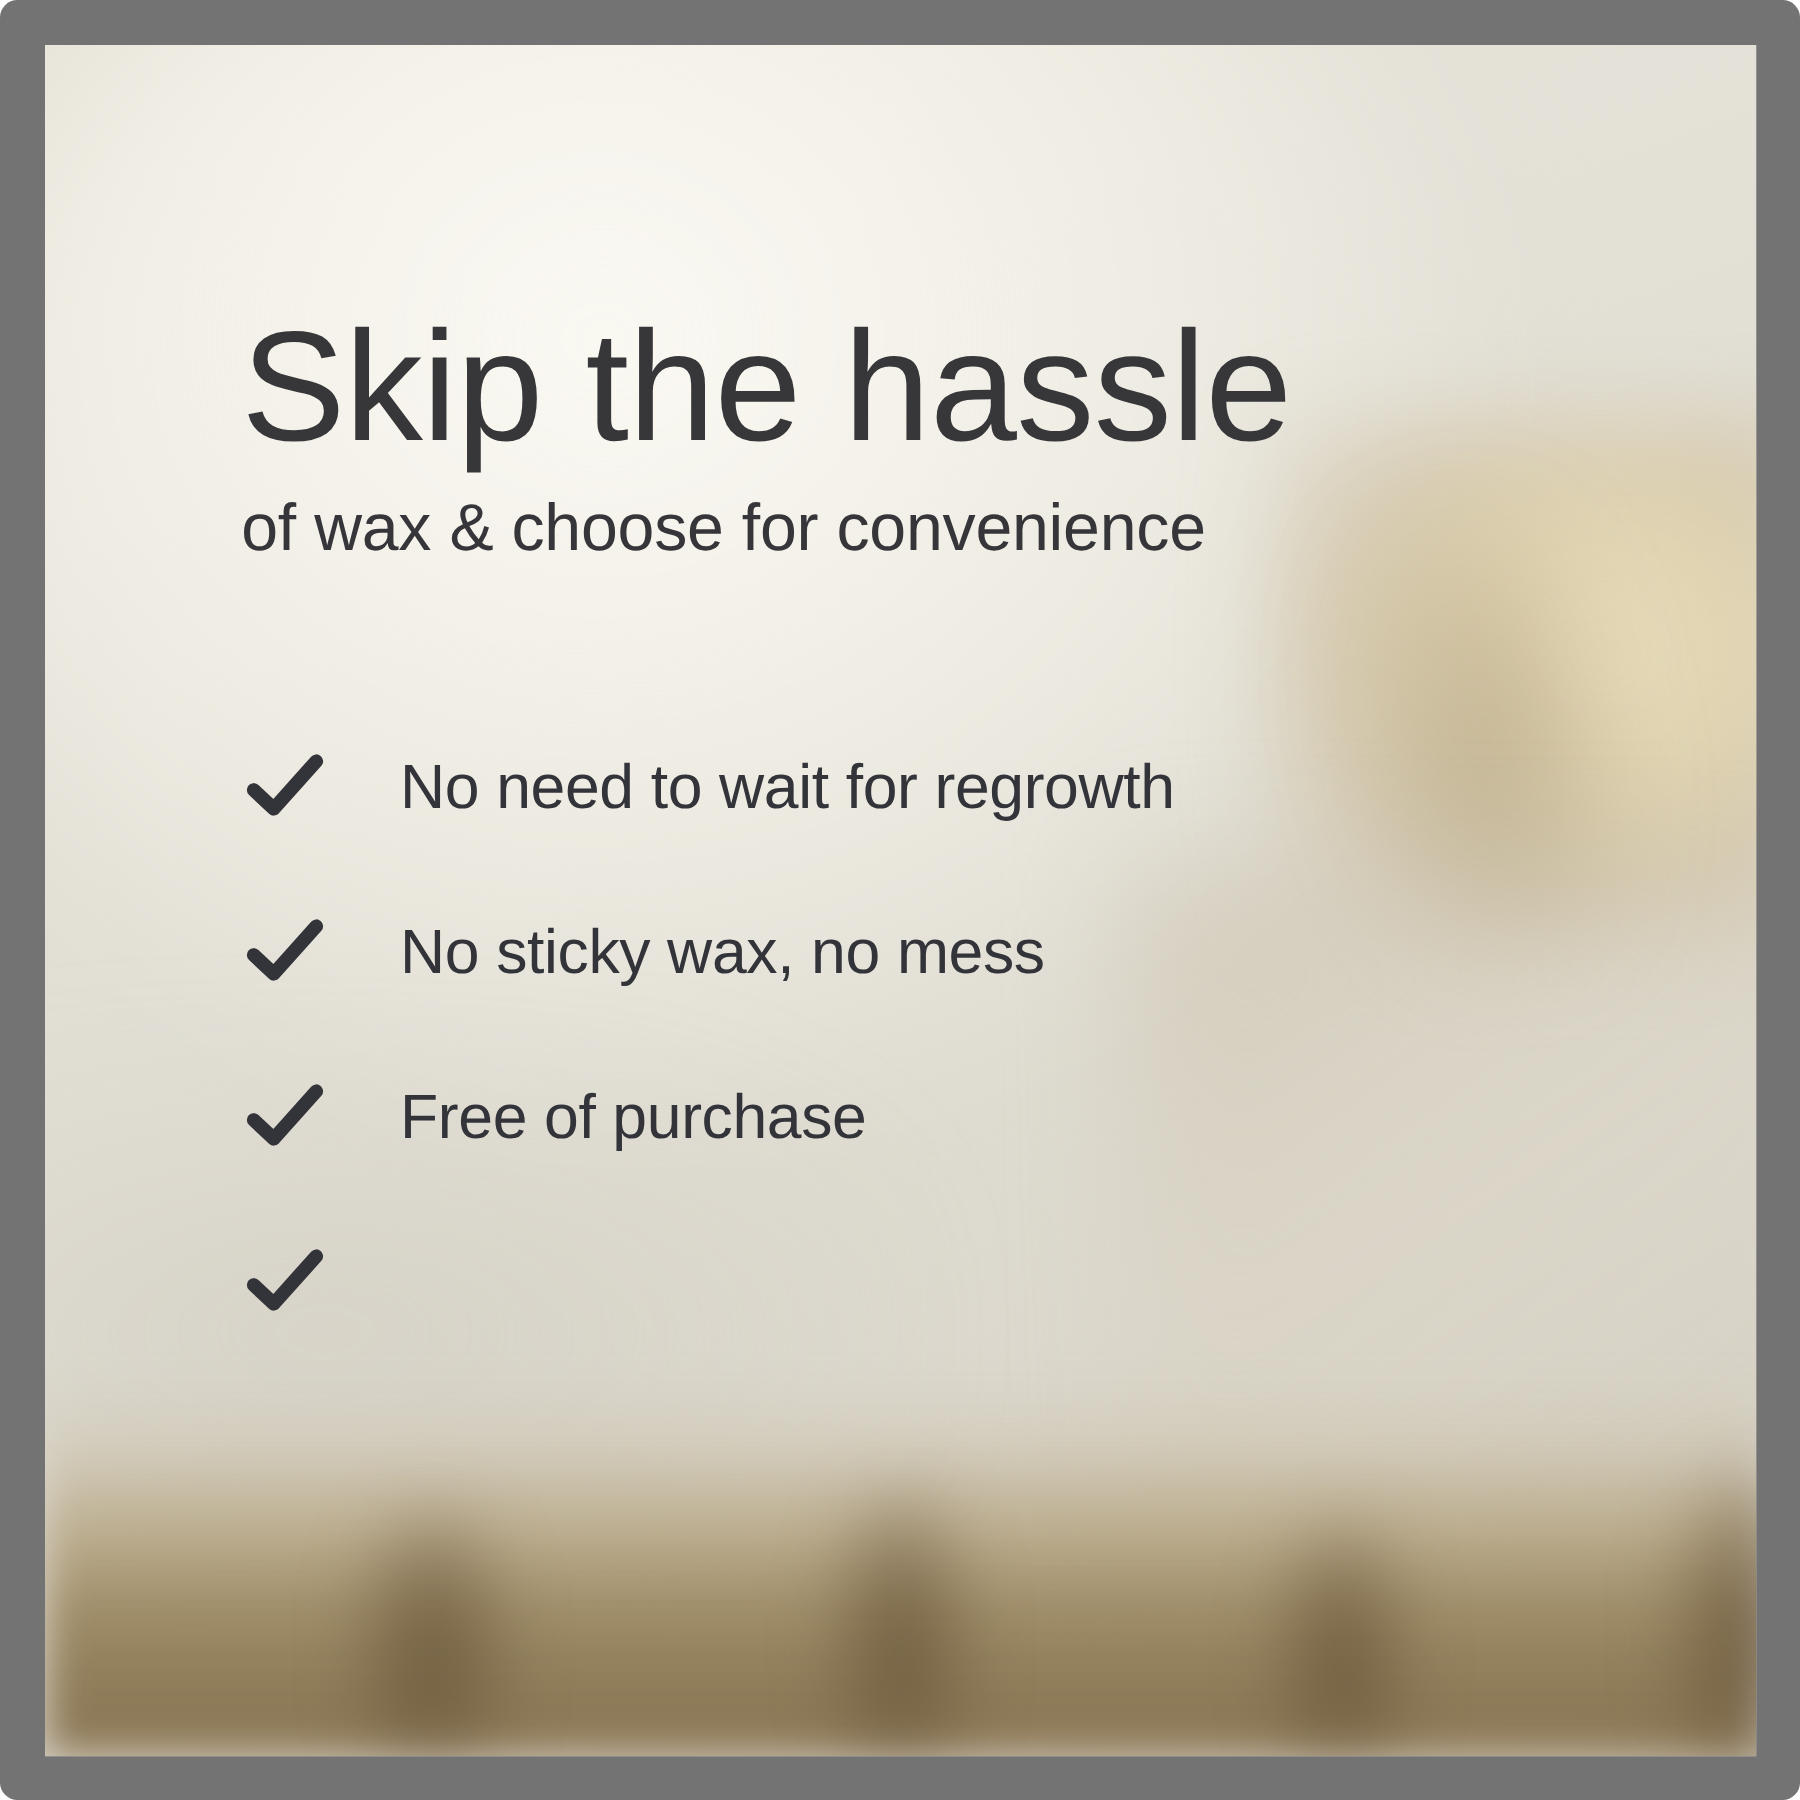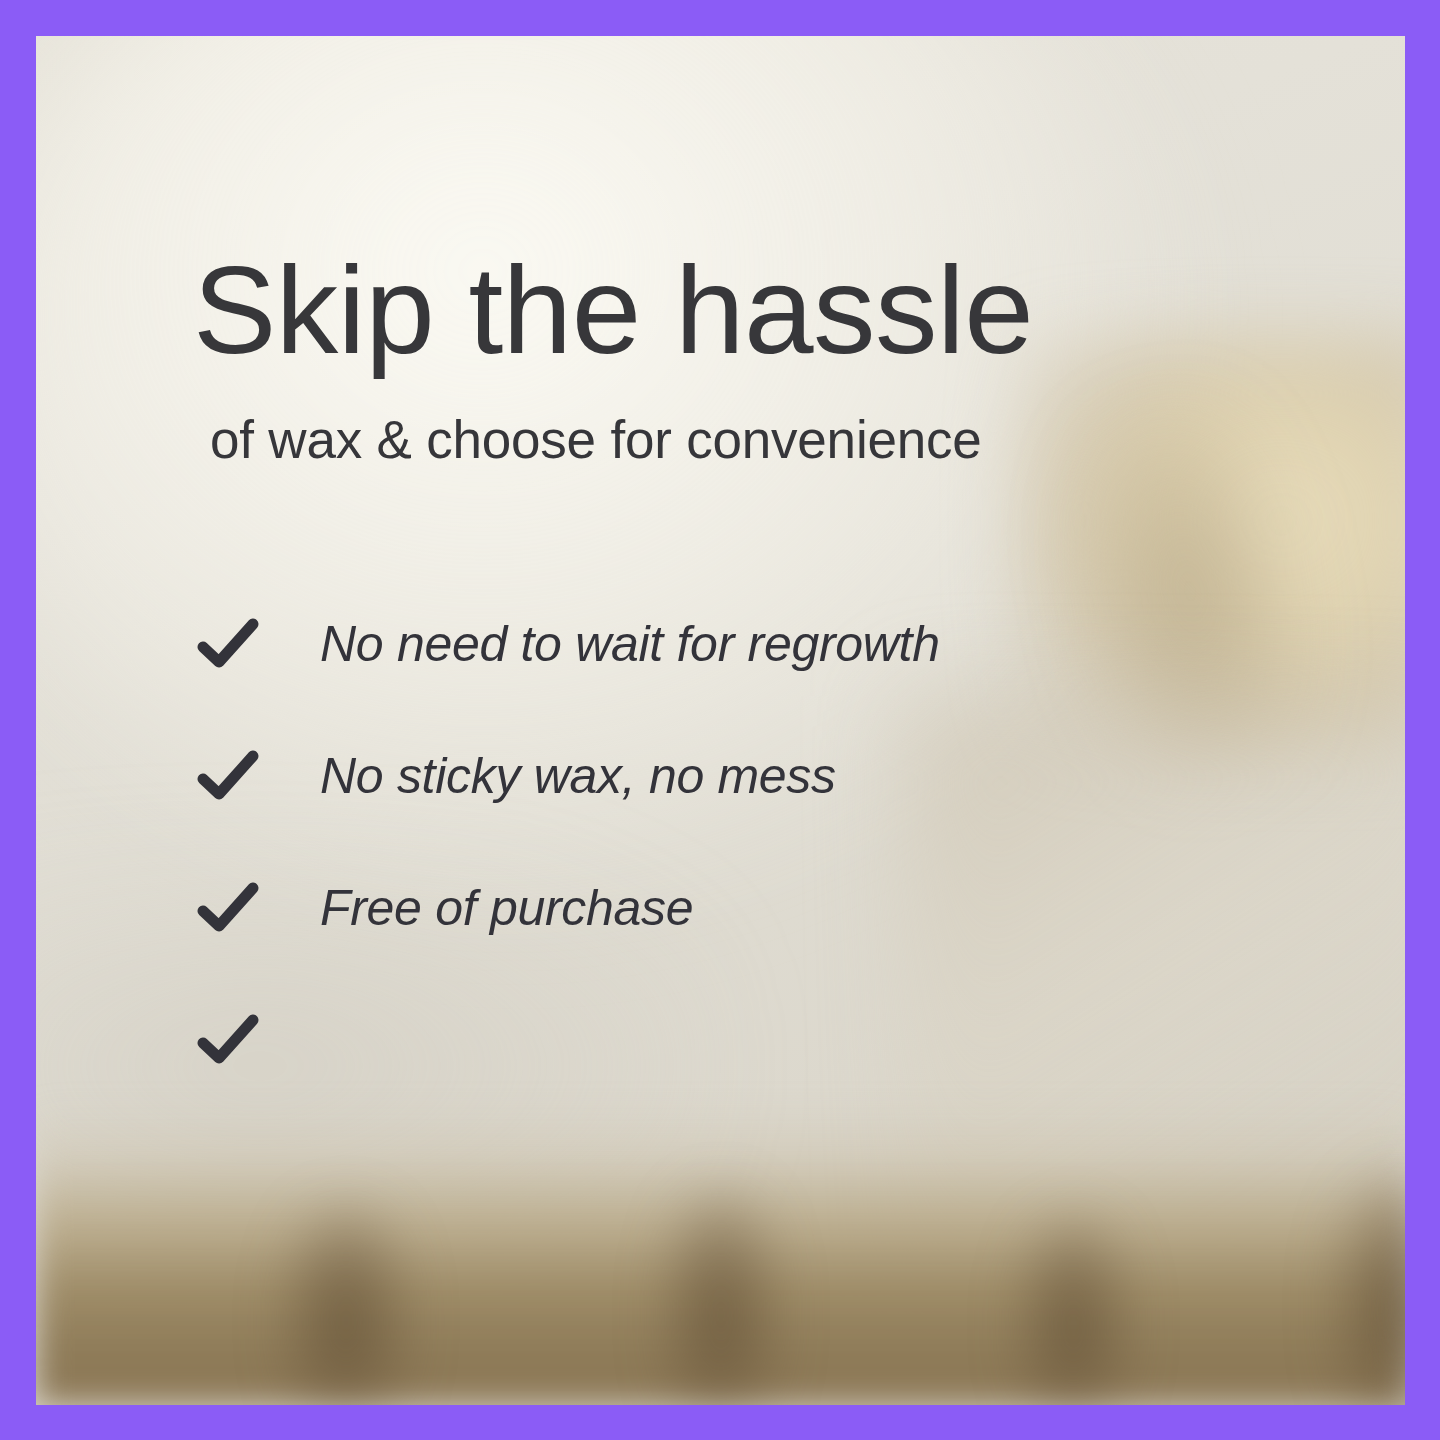--- a/index.html
+++ b/index.html
@@ -12,22 +12,23 @@
     height: 1440px;
     overflow: hidden;
     font-family: "Liberation Sans", sans-serif;
   }
 
   
   .frame {
     position: relative;
     width: 1440px;
     height: 1440px;
-    background: #8b5cf6;
+    background: #737373;
     box-sizing: border-box;
+    border-radius: 14px;
   }
 
   
   .photo {
     position: absolute;
     left: 36px;
     top: 36px;
     width: 1369px;
     height: 1369px;
     overflow: hidden;
@@ -175,39 +176,38 @@
     letter-spacing: -0.5px;
     line-height: 1.02;
     color: #37373a;
     white-space: nowrap;
   }
 
   .subhead {
     position: absolute;
     left: 157px;
     top: 357px;
-    margin: 17px;
+    margin: 0;
     font-family: "Liberation Sans", sans-serif;
     font-size: 53px;
     font-weight: 400;
     letter-spacing: -0.2px;
     line-height: 1.15;
     color: #36363a;
     white-space: nowrap;
   }
 
   .benefits {
     position: absolute;
     left: 157px;
-    top: 542px;
+    top: 527px;
     width: 1200px;
     list-style: none;
     margin: 0;
     padding: 0;
-    font-style: italic;
   }
 
   .benefit-row {
     display: flex;
     align-items: center;
     height: 132px;
   }
 
   .check-icon {
     flex: 0 0 auto;

